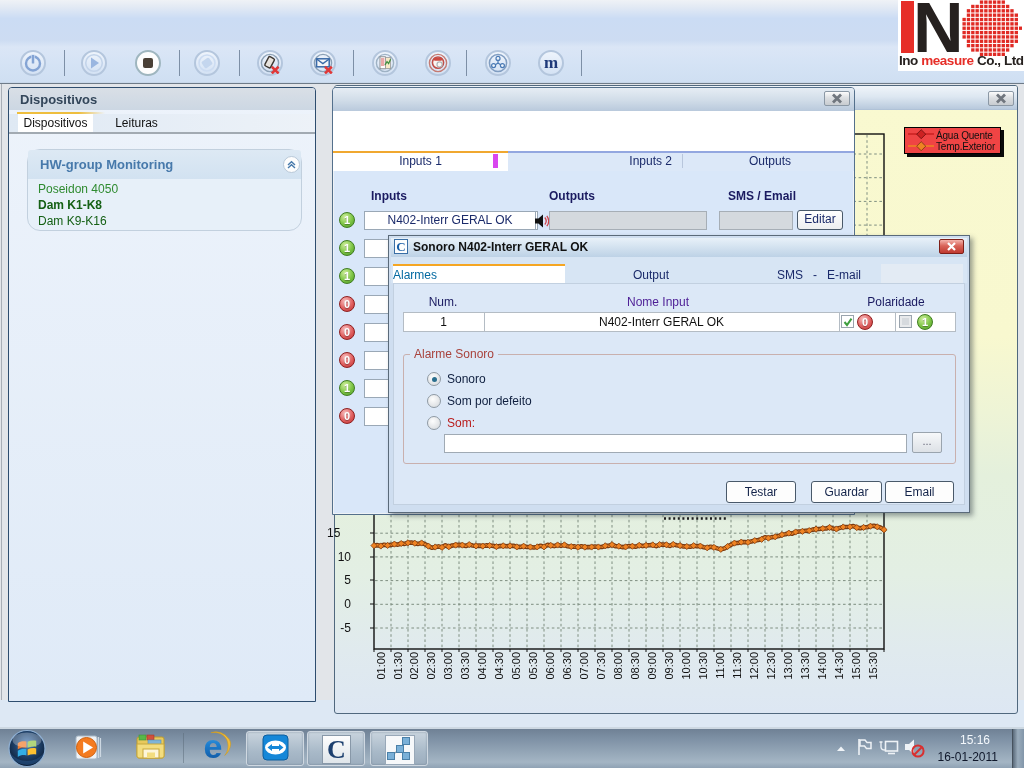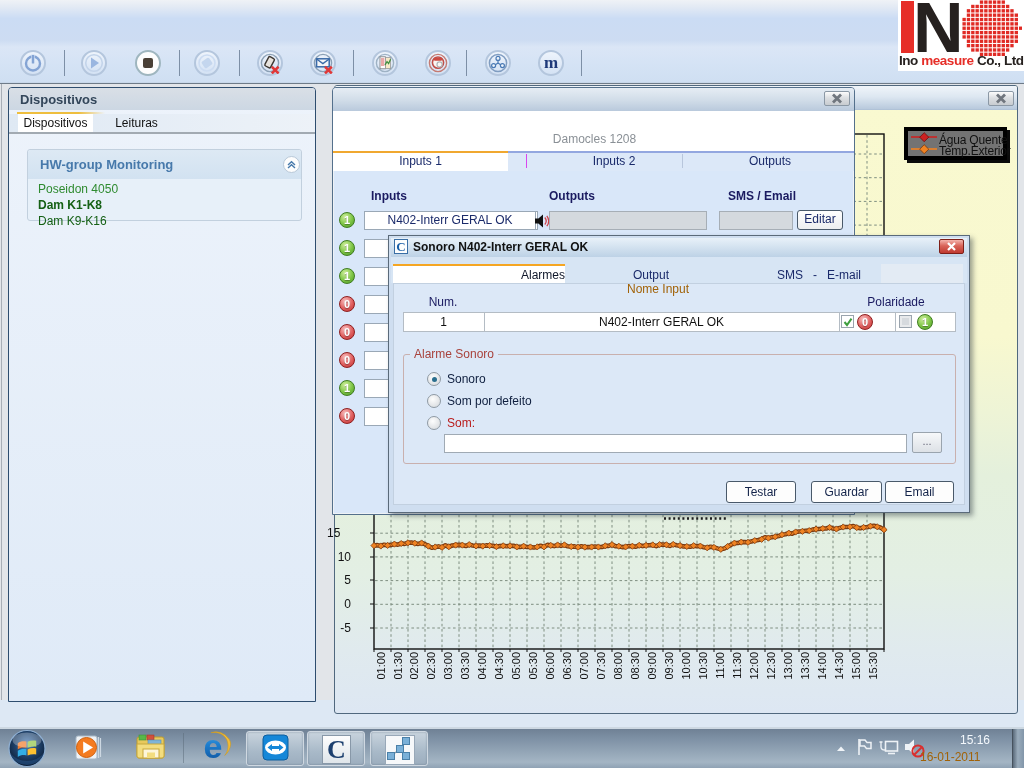--- a/index.html
+++ b/index.html
@@ -450,41 +450,40 @@
 <div style="position:absolute;left:702.9px;top:652px;width:34px;height:34px;font-size:11px;color:#111;transform:rotate(-90deg);display:flex;align-items:center;justify-content:flex-end;letter-spacing:0px">11:00</div>
 <div style="position:absolute;left:719.9px;top:652px;width:34px;height:34px;font-size:11px;color:#111;transform:rotate(-90deg);display:flex;align-items:center;justify-content:flex-end;letter-spacing:0px">11:30</div>
 <div style="position:absolute;left:736.8px;top:652px;width:34px;height:34px;font-size:11px;color:#111;transform:rotate(-90deg);display:flex;align-items:center;justify-content:flex-end;letter-spacing:0px">12:00</div>
 <div style="position:absolute;left:753.8px;top:652px;width:34px;height:34px;font-size:11px;color:#111;transform:rotate(-90deg);display:flex;align-items:center;justify-content:flex-end;letter-spacing:0px">12:30</div>
 <div style="position:absolute;left:770.8px;top:652px;width:34px;height:34px;font-size:11px;color:#111;transform:rotate(-90deg);display:flex;align-items:center;justify-content:flex-end;letter-spacing:0px">13:00</div>
 <div style="position:absolute;left:787.8px;top:652px;width:34px;height:34px;font-size:11px;color:#111;transform:rotate(-90deg);display:flex;align-items:center;justify-content:flex-end;letter-spacing:0px">13:30</div>
 <div style="position:absolute;left:804.7px;top:652px;width:34px;height:34px;font-size:11px;color:#111;transform:rotate(-90deg);display:flex;align-items:center;justify-content:flex-end;letter-spacing:0px">14:00</div>
 <div style="position:absolute;left:821.7px;top:652px;width:34px;height:34px;font-size:11px;color:#111;transform:rotate(-90deg);display:flex;align-items:center;justify-content:flex-end;letter-spacing:0px">14:30</div>
 <div style="position:absolute;left:838.7px;top:652px;width:34px;height:34px;font-size:11px;color:#111;transform:rotate(-90deg);display:flex;align-items:center;justify-content:flex-end;letter-spacing:0px">15:00</div>
 <div style="position:absolute;left:855.6px;top:652px;width:34px;height:34px;font-size:11px;color:#111;transform:rotate(-90deg);display:flex;align-items:center;justify-content:flex-end;letter-spacing:0px">15:30</div>
-<div style="position:absolute;left:904px;top:127px;width:95px;height:25px;background:#737373;border:4px solid #000000;box-shadow:3px 3px 0 #0a0a0a;font-size:12px;color:#111;letter-spacing:-0.2px">
+<div style="position:absolute;left:904px;top:127px;width:95px;height:25px;background:#ef4444;border:1px solid #000000;box-shadow:3px 3px 0 #0a0a0a;font-size:10px;color:#111;letter-spacing:-0.2px">
 <svg width="28" height="25" style="position:absolute;left:2px;top:0">
 <line x1="1" y1="6" x2="27" y2="6" stroke="#cc2222" stroke-width="1.6"></line>
       <rect x="11" y="3" width="6.4" height="6.4" transform="rotate(45 14.2 6.2)" fill="#cc2222" stroke="#701010" stroke-width="0.8"></rect>
 <line x1="1" y1="18" x2="27" y2="18" stroke="#ef8323" stroke-width="1.6"></line>
       <rect x="11" y="15" width="6.4" height="6.4" transform="rotate(45 14.2 18.2)" fill="#ef8323" stroke="#7c3a10" stroke-width="0.8"></rect>
 </svg>
 <div style="position:absolute;left:31px;top:1.5px;white-space:nowrap">Água Quente</div>
 <div style="position:absolute;left:31px;top:13px;white-space:nowrap">Temp.Exterior</div>
 </div>
 
 <div class="abs" style="left:332px;top:87px;width:523px;height:428px;border:1px solid #54708c;border-radius:4px 4px 0 0;box-sizing:border-box;background:#d9e7f9;overflow:hidden;box-shadow:0 0 0 1px #eef2f6 inset">
   <div class="abs" style="left:0;top:0;width:523px;height:23px;background:linear-gradient(#e6edf4,#d0dce8 55%,#b9c9dc)"></div>
   <div class="abs" style="left:0;top:23px;width:523px;height:41px;background:#fff"></div>
-  <div class="abs" style="left:0;top:44px;width:523px;height:14px;text-align:center;font-size:12px;color:#8a9096">Damocles 1208</div>
 
   <div class="abs" style="left:0;top:64px;width:523px;height:19px;background:#dce8f8"></div>
   <div class="abs" style="left:0;top:63px;width:523px;height:2px;background:#93a7e0"></div>
   <div class="abs" style="left:0;top:63px;width:175px;height:20px;background:#fff;border-top:2px solid #f0a830;box-sizing:border-box"></div>
   <div class="abs" style="left:0;top:66px;width:175px;text-align:center;font-size:12px;color:#1a2a6a">Inputs 1</div>
-  <div class="abs" style="left:193px;top:66px;width:174px;text-align:center;font-size:12px;color:#1a2a6a;border-left:1px solid #d946ef">Inputs 2</div>
+  <div class="abs" style="left:160px;top:66px;width:174px;text-align:right;font-size:12px;color:#1a2a6a;border-left:5px solid #d946ef">Inputs 2</div>
   <div class="abs" style="left:349px;top:66px;width:174px;text-align:center;font-size:12px;color:#1a2a6a;border-left:1px solid #b8c6dc">Outputs</div>
 </div>
 <div class="abs" style="left:371px;top:189px;font-size:12px;font-weight:bold;color:#1a1a60">Inputs</div>
 <div class="abs" style="left:549px;top:189px;font-size:12px;font-weight:bold;color:#1a1a60">Outputs</div>
 <div class="abs" style="left:728px;top:189px;font-size:12px;font-weight:bold;color:#1a1a60">SMS / Email</div>
 <div style="position:absolute;left:339px;top:212px;width:16px;height:16px;border-radius:50%;background:radial-gradient(circle at 38% 30%, #d2f0a0, #7cc444 55%, #4f9a28);border:1px solid #3f7d20;box-sizing:border-box;color:#fff;font-size:11px;font-weight:bold;display:flex;align-items:center;justify-content:center;text-shadow:0 1px 1px rgba(0,0,0,.35)">1</div>
 <div style="position:absolute;left:364px;top:211px;width:172px;height:17px;background:#fff;border:1px solid #9aa8b6"></div>
 <div style="position:absolute;left:339px;top:240px;width:16px;height:16px;border-radius:50%;background:radial-gradient(circle at 38% 30%, #d2f0a0, #7cc444 55%, #4f9a28);border:1px solid #3f7d20;box-sizing:border-box;color:#fff;font-size:11px;font-weight:bold;display:flex;align-items:center;justify-content:center;text-shadow:0 1px 1px rgba(0,0,0,.35)">1</div>
 <div style="position:absolute;left:364px;top:239px;width:30px;height:17px;background:#fff;border:1px solid #9aa8b6;border-right:none"></div>
 <div style="position:absolute;left:339px;top:268px;width:16px;height:16px;border-radius:50%;background:radial-gradient(circle at 38% 30%, #d2f0a0, #7cc444 55%, #4f9a28);border:1px solid #3f7d20;box-sizing:border-box;color:#fff;font-size:11px;font-weight:bold;display:flex;align-items:center;justify-content:center;text-shadow:0 1px 1px rgba(0,0,0,.35)">1</div>
@@ -516,21 +515,21 @@
 <div class="abs" style="left:8px;top:87px;width:308px;height:615px;border:1px solid #2e4d6e;border-radius:4px 4px 0 0;box-sizing:border-box;background:linear-gradient(#edf3fb,#dfeaf7);overflow:hidden">
   <div class="abs" style="left:0;top:0;width:308px;height:22px;background:linear-gradient(#d9dfe6,#ccd7e3)"></div>
   <div class="abs" style="left:11px;top:4px;font-size:13px;font-weight:bold;color:#33465a">Dispositivos</div>
   <div class="abs" style="left:8px;top:24px;width:88px;height:2px;background:linear-gradient(90deg,#eebe3e,#eebe3e 70%,rgba(238,190,62,0) 100%)"></div>
   <div class="abs" style="left:0;top:26px;width:308px;height:18px;background:linear-gradient(90deg,#dfe9f4,#edf2f8)"></div>
   <div class="abs" style="left:9px;top:26px;width:75px;height:18px;background:#fff"></div>
   <div class="abs" style="left:9px;top:28px;width:75px;text-align:center;font-size:12px;color:#111">Dispositivos</div>
   <div class="abs" style="left:84px;top:28px;width:87px;text-align:center;font-size:12px;color:#111">Leituras</div>
   <div class="abs" style="left:0;top:44px;width:308px;height:1.5px;background:#a2aab2"></div>
 
-  <div class="abs" style="left:18px;top:61px;width:275px;height:72px;border:1px solid #c2d0de;border-radius:3px;box-sizing:border-box;background:#e7f0f9">
+  <div class="abs" style="left:18px;top:61px;width:275px;height:82px;border:1px solid #c2d0de;border-radius:13px;box-sizing:border-box;background:#e7f0f9">
     <div class="abs" style="left:0;top:0;width:273px;height:29px;background:linear-gradient(#dde9f4,#d2e2f1);border-radius:3px 3px 0 0"></div>
     <div class="abs" style="left:12px;top:7px;font-size:13px;font-weight:bold;color:#4779ab">HW-group Monitoring</div>
     <div class="abs" style="left:255px;top:6px;width:17px;height:17px;border-radius:50%;background:#fdfdfd;border:1px solid #b8c8d8;box-sizing:border-box">
       <svg width="15" height="15" style="position:absolute;left:0;top:0">
           <path d="M4 8 L7.5 4.8 L11 8 M4 11 L7.5 7.8 L11 11" fill="none" stroke="#4779ab" stroke-width="1.4"></path>
         </svg>
     </div>
     <div class="abs" style="left:10px;top:32px;font-size:12px;color:#2f8b30">Poseidon 4050</div>
     <div class="abs" style="left:10px;top:48px;font-size:12px;font-weight:bold;color:#156015">Dam K1-K8</div>
     <div class="abs" style="left:10px;top:64px;font-size:12px;color:#156015">Dam K9-K16</div>
@@ -542,28 +541,28 @@
   <div class="abs" style="left:5px;top:3px;width:14px;height:15px;background:#fdfdfd;border:1px solid #3a6ea5;box-sizing:border-box;text-align:center;font-family:'Liberation Serif',serif;font-weight:bold;font-size:13px;line-height:13px;color:#1a5fa8">C</div>
   <div class="abs" style="left:24px;top:4px;font-size:12px;font-weight:bold;color:#111">Sonoro N402-Interr GERAL OK</div>
   <div class="abs" style="left:550px;top:3px;width:25px;height:15px;background:linear-gradient(#f4b4ac,#d96459 45%,#c03a30);border:1px solid #7e1f18;border-radius:2px;box-sizing:border-box">
       <svg width="23" height="13" style="position:absolute;left:0;top:0">
         <path d="M8 3 L15 10 M15 3 L8 10" stroke="#fff" stroke-width="2.2"></path>
       </svg>
     </div>
 
   <div class="abs" style="left:2px;top:21px;width:576px;height:26px;background:#d7e5f4"></div>
   <div class="abs" style="left:4px;top:28px;width:172px;height:19px;background:#fff;border-top:2.5px solid #f5a623;box-sizing:border-box"></div>
-  <div class="abs" style="left:4px;top:32px;width:172px;text-align:right;font-size:12px;color:#0f172a">Alarmes</div>
+  <div class="abs" style="left:4px;top:32px;width:172px;text-align:left;font-size:12px;color:#0369a1">Alarmes</div>
   <div class="abs" style="left:176px;top:32px;width:172px;text-align:center;font-size:12px;color:#1a2a6a">Output</div>
   <div class="abs" style="left:340px;top:32px;width:180px;text-align:center;font-size:12px;color:#1a2a6a">SMS&nbsp;&nbsp;&nbsp;-&nbsp;&nbsp;&nbsp;E-mail</div>
   <div class="abs" style="left:492px;top:28px;width:82px;height:19px;background:#e3ebf4"></div>
 
   <div class="abs" style="left:4px;top:47px;width:572px;height:222px;background:#dce8f7;border:1px solid #c2d0e0;box-sizing:border-box"></div>
   <div class="abs" style="left:26px;top:59px;width:56px;text-align:center;font-size:12px;color:#1a1a60">Num.</div>
-  <div class="abs" style="left:214px;top:46px;width:110px;text-align:center;font-size:12px;color:#a16207">Nome Input</div>
+  <div class="abs" style="left:214px;top:59px;width:110px;text-align:center;font-size:12px;color:#4c1d95">Nome Input</div>
   <div class="abs" style="left:452px;top:59px;width:110px;text-align:center;font-size:12px;color:#1a1a60">Polaridade</div>
 
   <div class="abs" style="left:14px;top:76px;width:553px;height:20px;background:#fff;border:1px solid #b4bcc4;box-sizing:border-box"></div>
   <div class="abs" style="left:95px;top:76px;width:1px;height:20px;background:#b4bcc4"></div>
   <div class="abs" style="left:450px;top:76px;width:1px;height:20px;background:#b4bcc4"></div>
   <div class="abs" style="left:506px;top:76px;width:1px;height:20px;background:#b4bcc4"></div>
   <div class="abs" style="left:14px;top:79px;width:81px;text-align:center;font-size:12px;color:#111">1</div>
   <div class="abs" style="left:95px;top:79px;width:355px;text-align:center;font-size:12px;color:#111">N402-Interr GERAL OK</div>
   <div style="position:absolute;left:452px;top:79px;width:13px;height:13px;background:#fff;border:1px solid #9aa4ae;box-sizing:border-box">
       <svg width="12" height="12" style="position:absolute;left:0;top:0">
@@ -676,13 +675,13 @@
     <path d="M2 8 c0 3 2 3 4 3" stroke="#eef2f6" stroke-width="1.3" fill="none"></path>
     <rect x="6.5" y="2.5" width="12" height="9.5" fill="none" stroke="#eef2f6" stroke-width="1.6"></rect>
     <path d="M9 14.5 h7" stroke="#eef2f6" stroke-width="1.6"></path>
   </svg>
 <svg width="22" height="20" style="position:absolute;left:903px;top:738px">
     <path d="M2 6 h4 l5-4.5 v15 l-5-4.5 h-4 Z" fill="#eef2f6"></path>
     <circle cx="15" cy="13" r="5.6" fill="none" stroke="#d83030" stroke-width="2"></circle>
     <line x1="11" y1="17" x2="19" y2="9" stroke="#d83030" stroke-width="2"></line>
   </svg>
 <div style="position:absolute;left:930px;top:733px;width:60px;text-align:right;font-size:12px;color:#f4f8fc">15:16</div>
-<div style="position:absolute;left:920px;top:750px;width:78px;text-align:left;font-size:12px;color:#a16207">16-01-2011</div>
+<div style="position:absolute;left:920px;top:750px;width:78px;text-align:right;font-size:12px;color:#0f172a">16-01-2011</div>
 <div style="position:absolute;left:1012px;top:729px;width:12px;height:39px;background:linear-gradient(90deg,#5a6a7a,#9aacbc 40%,#7e92a6);border-left:1px solid #46525e"></div>
 </body></html>

